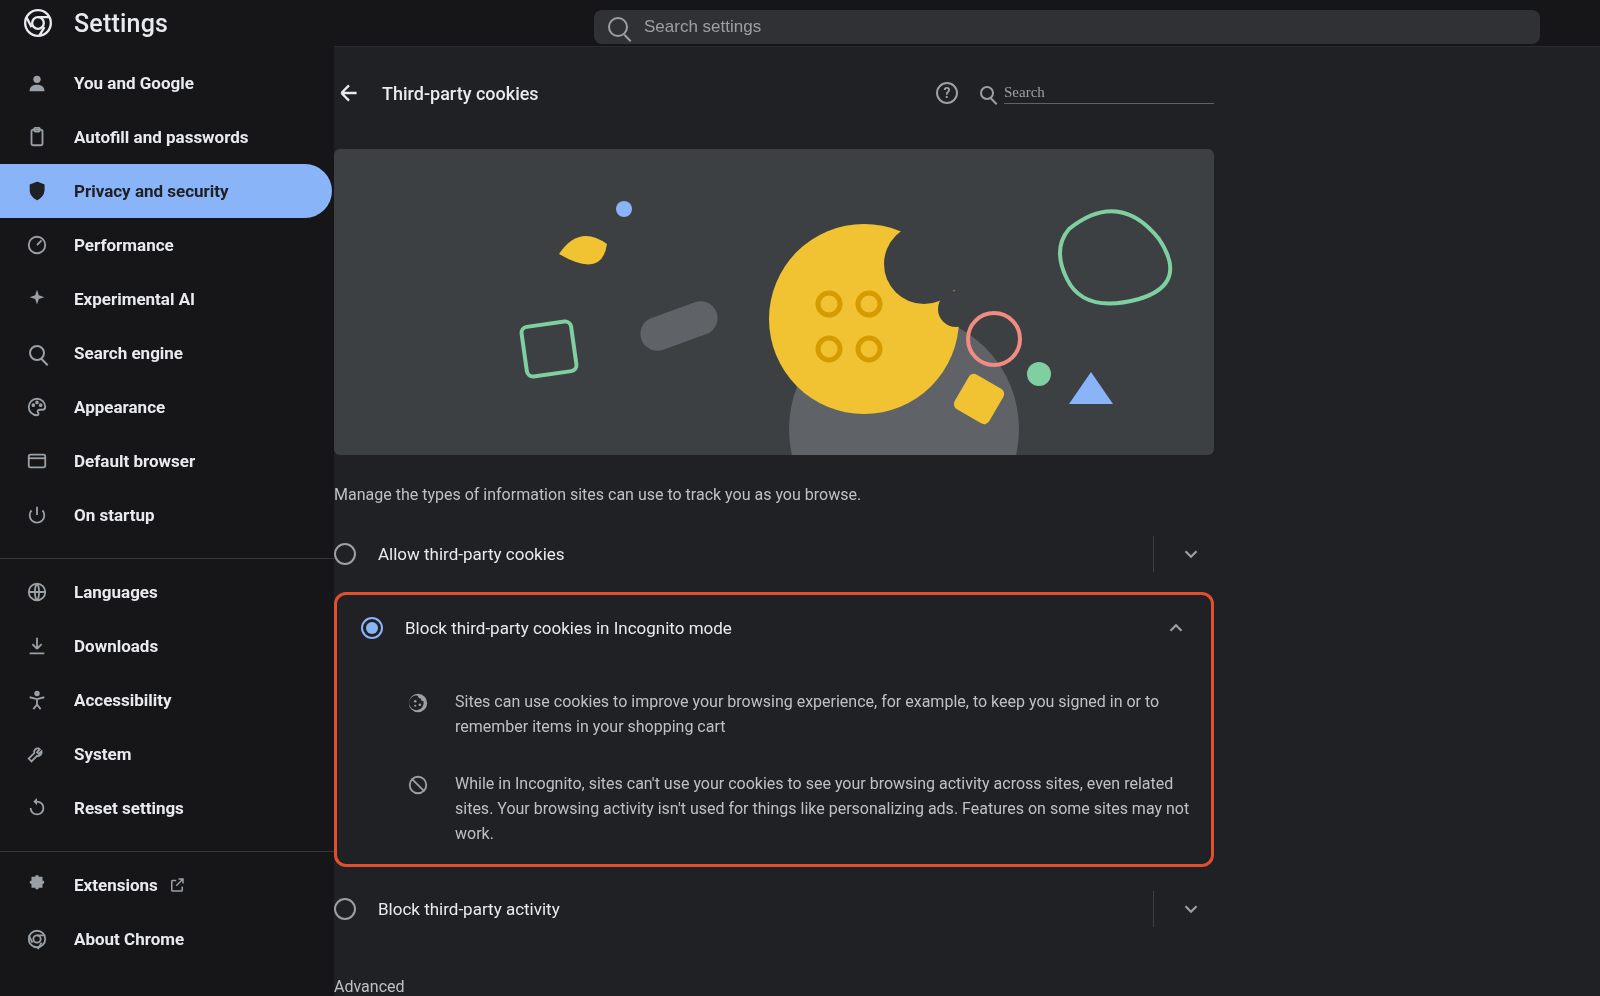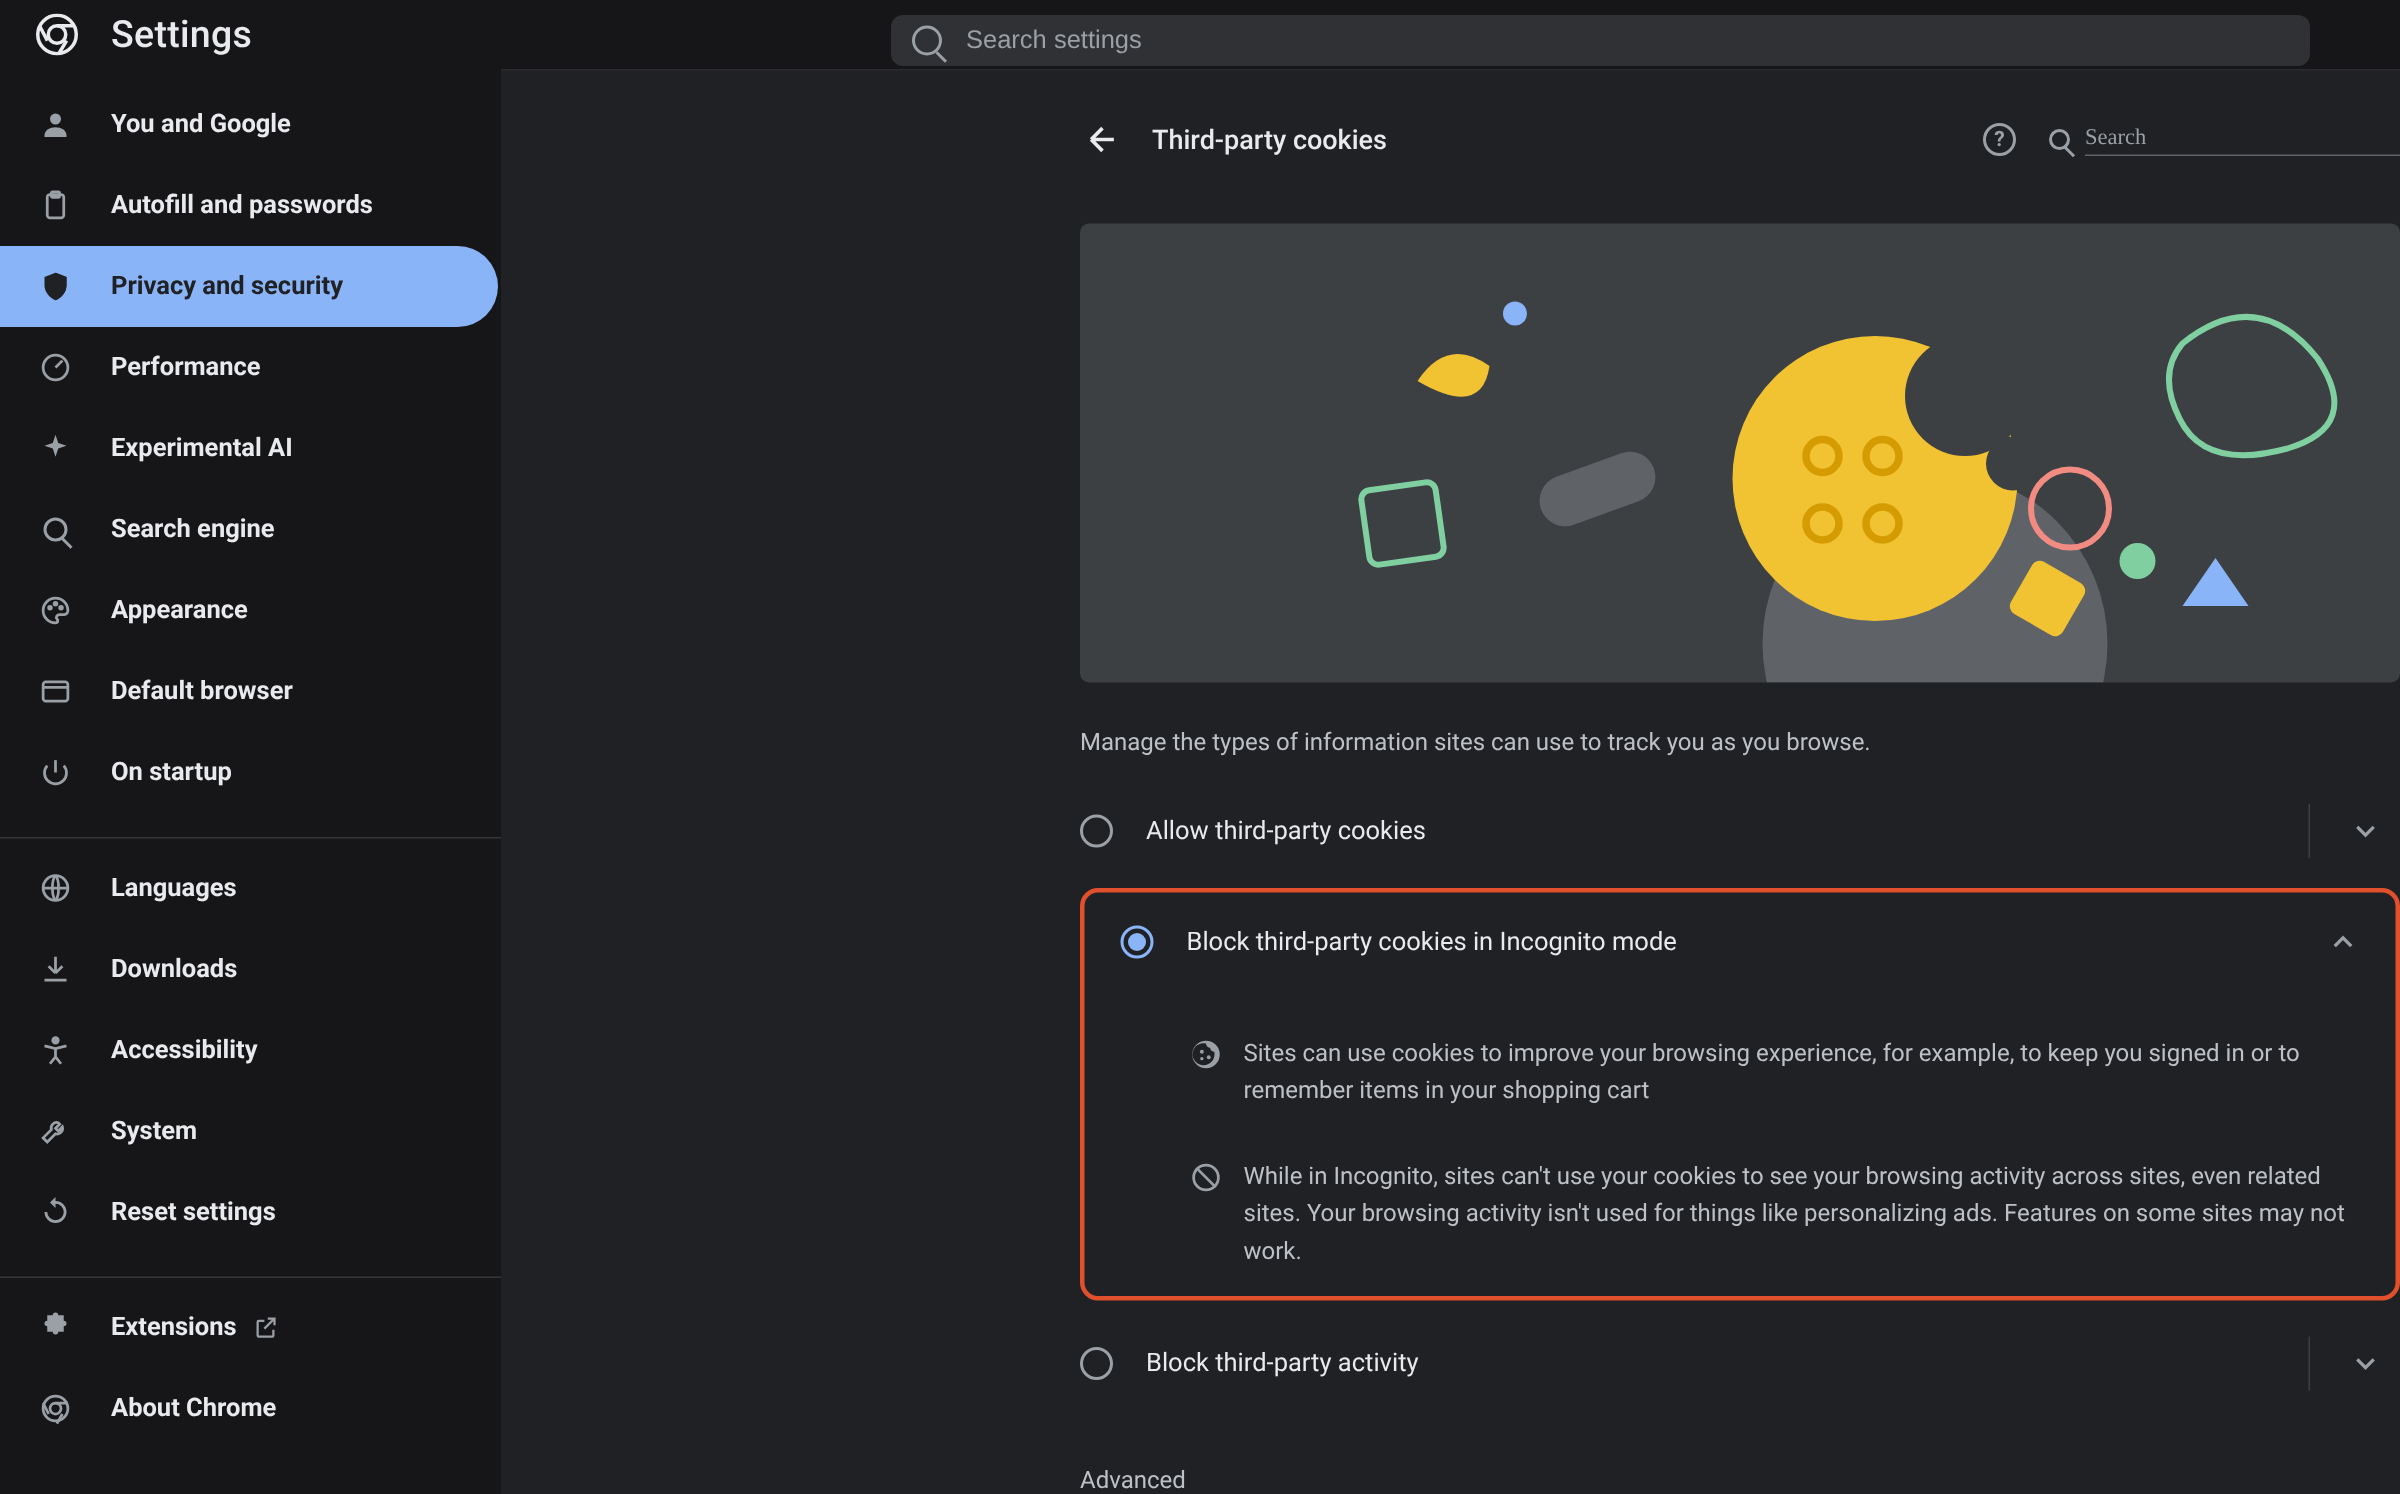--- a/index.html
+++ b/index.html
@@ -123,21 +123,21 @@
     color: var(--text-muted);
   }
 
   
   .content {
     flex: 1;
     background: var(--bg);
     border-top: 1px solid #2a2b2e;
     overflow-y: auto;
     display: flex;
-    justify-content: flex-end;
+    justify-content: flex-start;
   }
   .content-inner {
     width: 880px;
     padding-top: 22px;
   }
   .page-head {
     display: flex;
     align-items: center;
     height: 48px;
     position: relative;
@@ -250,21 +250,21 @@
   .expanded-block {
     border: 3px solid var(--highlight-border);
     border-radius: 12px;
     padding: 4px 12px 18px 24px;
     margin-top: 6px;
   }
   .expanded-block .radio-row { height: 58px; }
   .detail-line {
     display: flex;
     align-items: flex-start;
-    gap: 14px;
+    gap: 26px;
     padding-left: 46px;
     margin-top: 32px;
     color: #bdc1c6;
     font-size: 16px;
     line-height: 25px;
   }
   .detail-line .dic {
     width: 22px; height: 22px;
     flex: none;
     margin-top: 3px;

